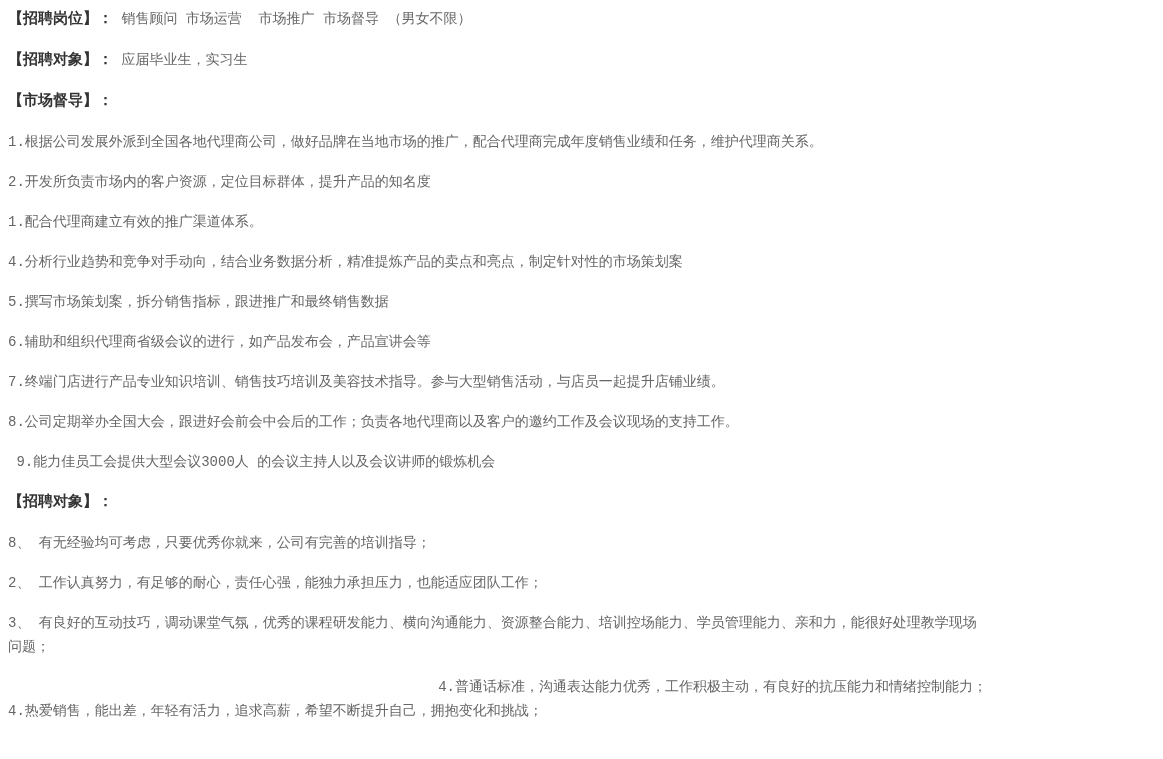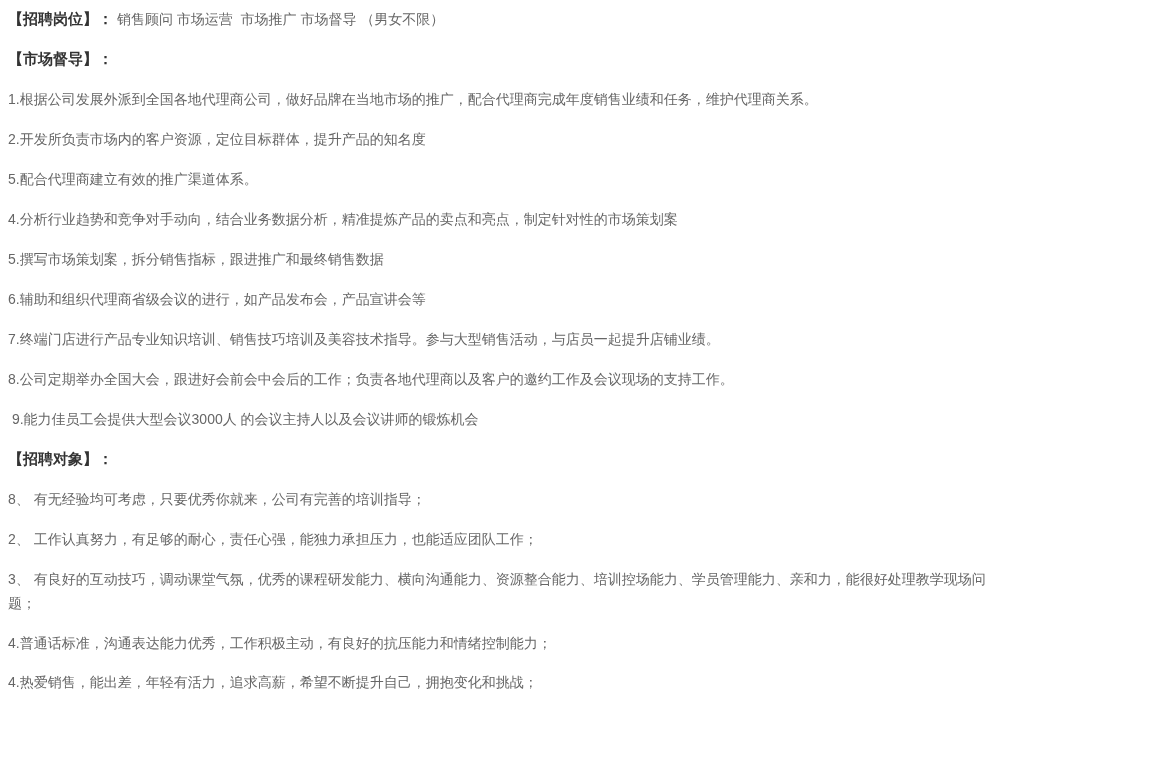--- a/index.html
+++ b/index.html
@@ -9,51 +9,54 @@
     }
     body {
       font-family: "Liberation Sans", "DejaVu Sans", sans-serif;
     }
     .doc {
       width: 995px;
       min-height: 759px;
       box-sizing: border-box;
       padding: 7px 8px 4px 8px;
       background: #ffffff;
+      font-family: Liberation Mono, monospace;
     }
     p.block {
       margin: 0 0 16px 0;
       font-size: 14px;
       line-height: 24px;
       color: #666666;
       white-space: pre-wrap;
       word-break: break-all;
     }
     p.block.no-gap {
-      margin-bottom: 15px;
+      margin-bottom: 0;
+      text-align: right;
     }
     .label, .colon {
       font-weight: 700;
       color: #333333;
       font-size: 15px;
     }
     .value, .para-text {
       color: #666666;
       font-size: 14px;
     }
   </style>
 </head>
 <body>
 
 <div class="doc">
     <p class="block"><span class="label">【招聘岗位】</span><span class="colon">：</span><span class="value"> 销售顾问 市场运营  市场推广 市场督导 （男女不限）</span></p>
+    <p class="block"><span class="label">【招聘对象】</span><span class="colon">：</span><span class="value"> 应届毕业生，实习生</span></p>
     <p class="block"><span class="label">【市场督导】</span><span class="colon">：</span></p>
     <p class="block"><span class="para-text">1.根据公司发展外派到全国各地代理商公司，做好品牌在当地市场的推广，配合代理商完成年度销售业绩和任务，维护代理商关系。</span></p>
     <p class="block"><span class="para-text">2.开发所负责市场内的客户资源，定位目标群体，提升产品的知名度</span></p>
-    <p class="block"><span class="para-text">5.配合代理商建立有效的推广渠道体系。</span></p>
+    <p class="block"><span class="para-text">1.配合代理商建立有效的推广渠道体系。</span></p>
     <p class="block"><span class="para-text">4.分析行业趋势和竞争对手动向，结合业务数据分析，精准提炼产品的卖点和亮点，制定针对性的市场策划案</span></p>
     <p class="block"><span class="para-text">5.撰写市场策划案，拆分销售指标，跟进推广和最终销售数据</span></p>
     <p class="block"><span class="para-text">6.辅助和组织代理商省级会议的进行，如产品发布会，产品宣讲会等</span></p>
     <p class="block"><span class="para-text">7.终端门店进行产品专业知识培训、销售技巧培训及美容技术指导。参与大型销售活动，与店员一起提升店铺业绩。</span></p>
     <p class="block"><span class="para-text">8.公司定期举办全国大会，跟进好会前会中会后的工作；负责各地代理商以及客户的邀约工作及会议现场的支持工作。</span></p>
     <p class="block"><span class="para-text"> 9.能力佳员工会提供大型会议3000人 的会议主持人以及会议讲师的锻炼机会</span></p>
     <p class="block"><span class="label">【招聘对象】</span><span class="colon">：</span></p>
     <p class="block"><span class="para-text">8、 有无经验均可考虑，只要优秀你就来，公司有完善的培训指导；</span></p>
     <p class="block"><span class="para-text">2、 工作认真努力，有足够的耐心，责任心强，能独力承担压力，也能适应团队工作；</span></p>
     <p class="block"><span class="para-text">3、 有良好的互动技巧，调动课堂气氛，优秀的课程研发能力、横向沟通能力、资源整合能力、培训控场能力、学员管理能力、亲和力，能很好处理教学现场问题；</span></p>

